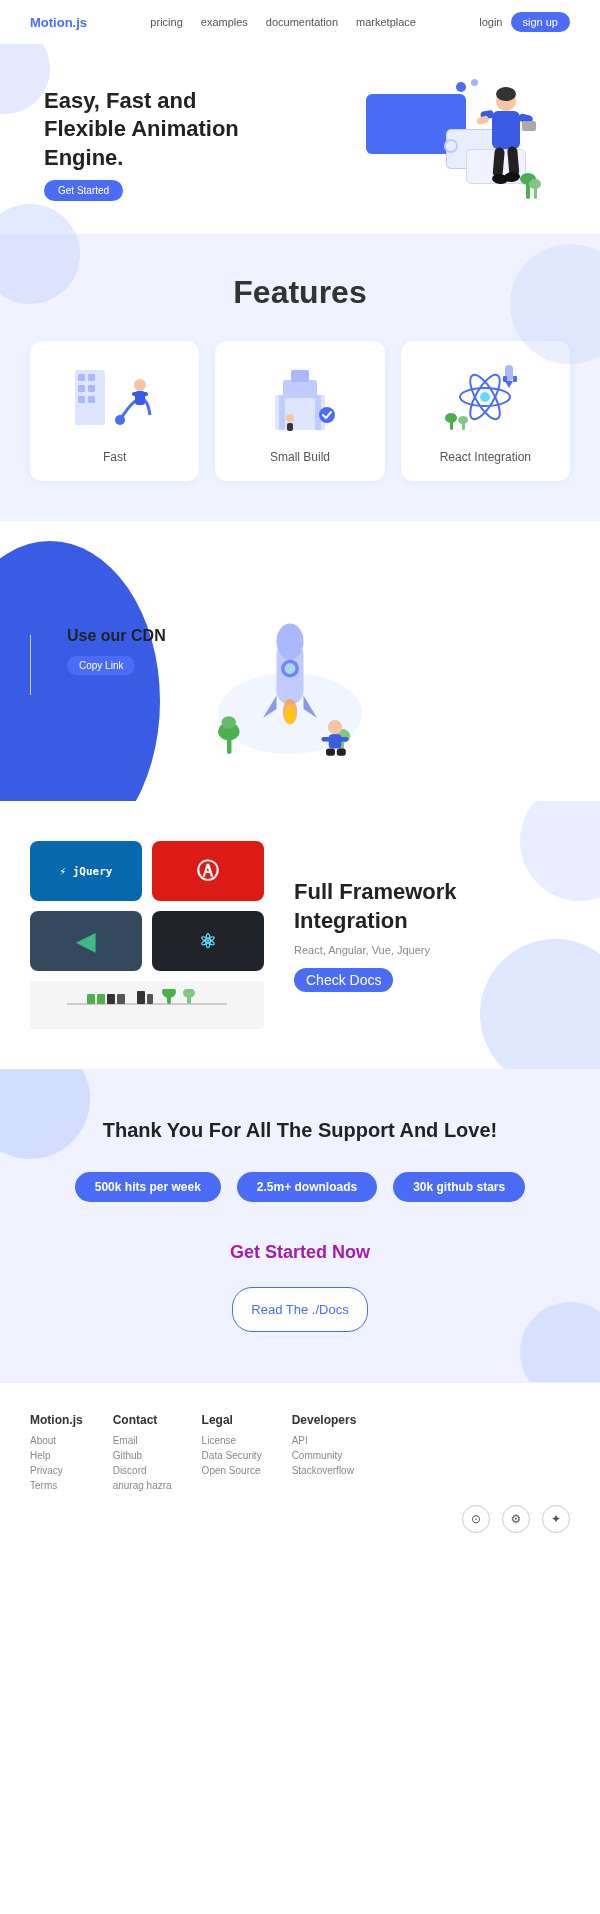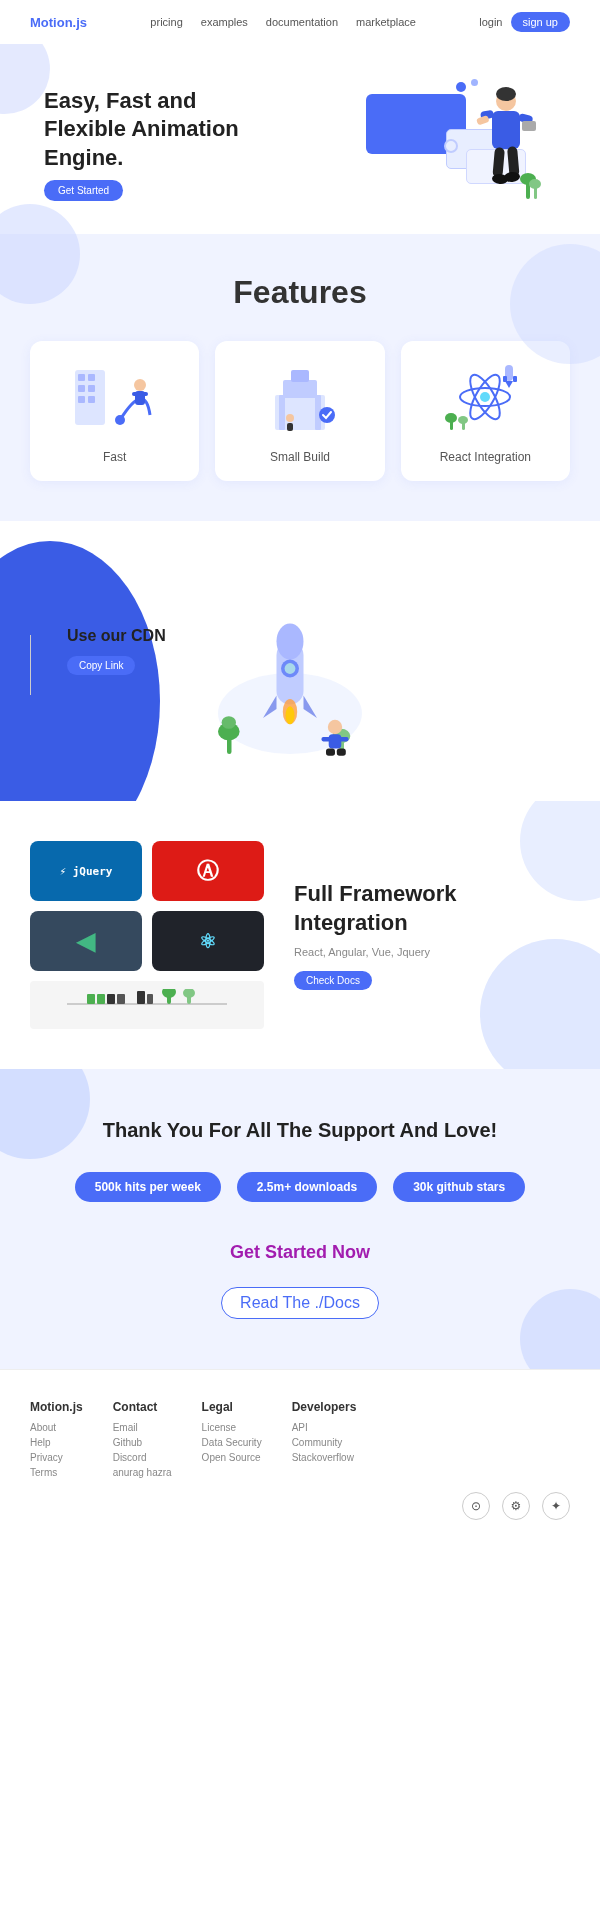--- a/index.html
+++ b/index.html
@@ -116,41 +116,41 @@
       font-weight: 700; font-size: 14px;
     }
     .fw-logo-card.jquery { background: #0769ad; color: #fff; font-size: 12px; }
     .fw-logo-card.angular { background: #dd1b16; color: #fff; }
     .fw-logo-card.vue { background: #35495e; color: #42b883; }
     .fw-logo-card.react { background: #20232a; color: #61dafb; }
     .fw-shelf { margin-top: 10px; padding: 8px 10px; background: #f5f5f5; border-radius: 4px; text-align: center; font-size: 10px; color: #aaa; }
     .fw-right {}
     .fw-title { font-size: 22px; font-weight: 700; color: #222; line-height: 1.3; margin-bottom: 8px; }
     .fw-sub { font-size: 11px; color: #888; margin-bottom: 12px; }
-    .btn-check { font-size: 10px; color: #fff; background: #4a6cf7; border: none; border-radius: 20px; padding: 4px 12px; cursor: pointer; }
+    .btn-check { font-size: 14px; color: #fff; background: #4a6cf7; border: none; border-radius: 20px; padding: 4px 12px; cursor: pointer; }
 
     
     .stats { background: #f0f3ff; padding: 50px 30px; text-align: center; position: relative; overflow: hidden; }
     .stats-blob1 {
       position: absolute; top: -30px; left: -30px;
       width: 120px; height: 120px; background: #c0d0ff; border-radius: 50%; opacity: 0.6;
     }
     .stats-blob2 {
       position: absolute; bottom: -20px; right: -20px;
       width: 100px; height: 100px; background: #c0d0ff; border-radius: 50%; opacity: 0.5;
     }
     .stats h2 { font-size: 20px; font-weight: 700; color: #222; margin-bottom: 30px; }
     .stats-badges { display: flex; gap: 16px; justify-content: center; margin-bottom: 40px; flex-wrap: wrap; }
     .stats-badge {
       background: #4a6cf7; color: #fff; border-radius: 30px; padding: 8px 20px;
       font-size: 12px; font-weight: 600;
     }
     .stats-cta { margin-top: 20px; }
     .stats-cta-title { font-size: 18px; font-weight: 600; color: #a21caf; margin-bottom: 24px; }
-    .btn-docs { font-size: 16px; color: #4a6cf7; background: #fff; border: 1px solid #4a6cf7; border-radius: 20px; padding: 6px 18px; cursor: pointer; }
+    .btn-docs { font-size: 13px; color: #4a6cf7; background: #fff; border: 1px solid #4a6cf7; border-radius: 20px; padding: 14px 18px; cursor: pointer; }
 
     
     footer { padding: 30px 30px 20px; border-top: 1px solid #eee; }
     .footer-cols { display: flex; gap: 30px; margin-bottom: 20px; }
     .footer-col h4 { font-size: 12px; font-weight: 700; color: #333; margin-bottom: 8px; }
     .footer-col a { display: block; font-size: 10px; color: #888; text-decoration: none; margin-bottom: 4px; }
     .footer-icons { display: flex; gap: 12px; justify-content: flex-end; margin-top: -10px; }
     .footer-icon { width: 28px; height: 28px; border-radius: 50%; border: 1.5px solid #ccc; display: flex; align-items: center; justify-content: center; font-size: 12px; color: #555; cursor: pointer; }
 
     

